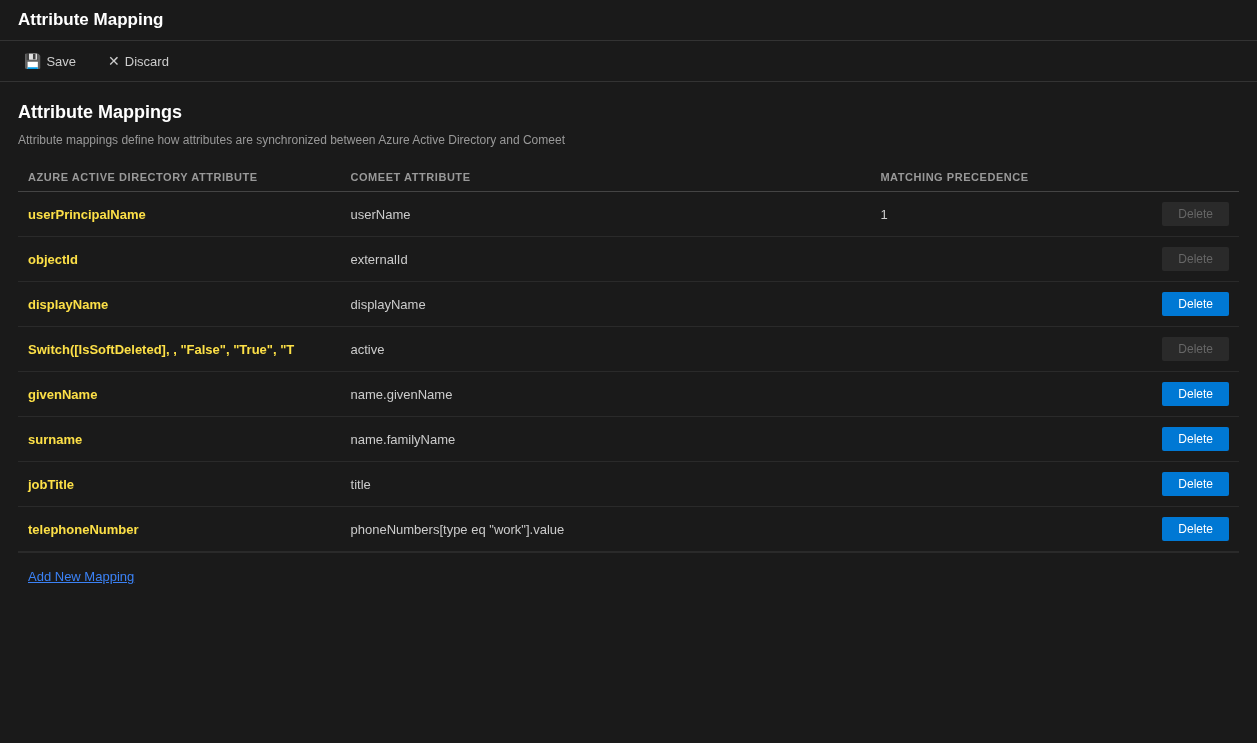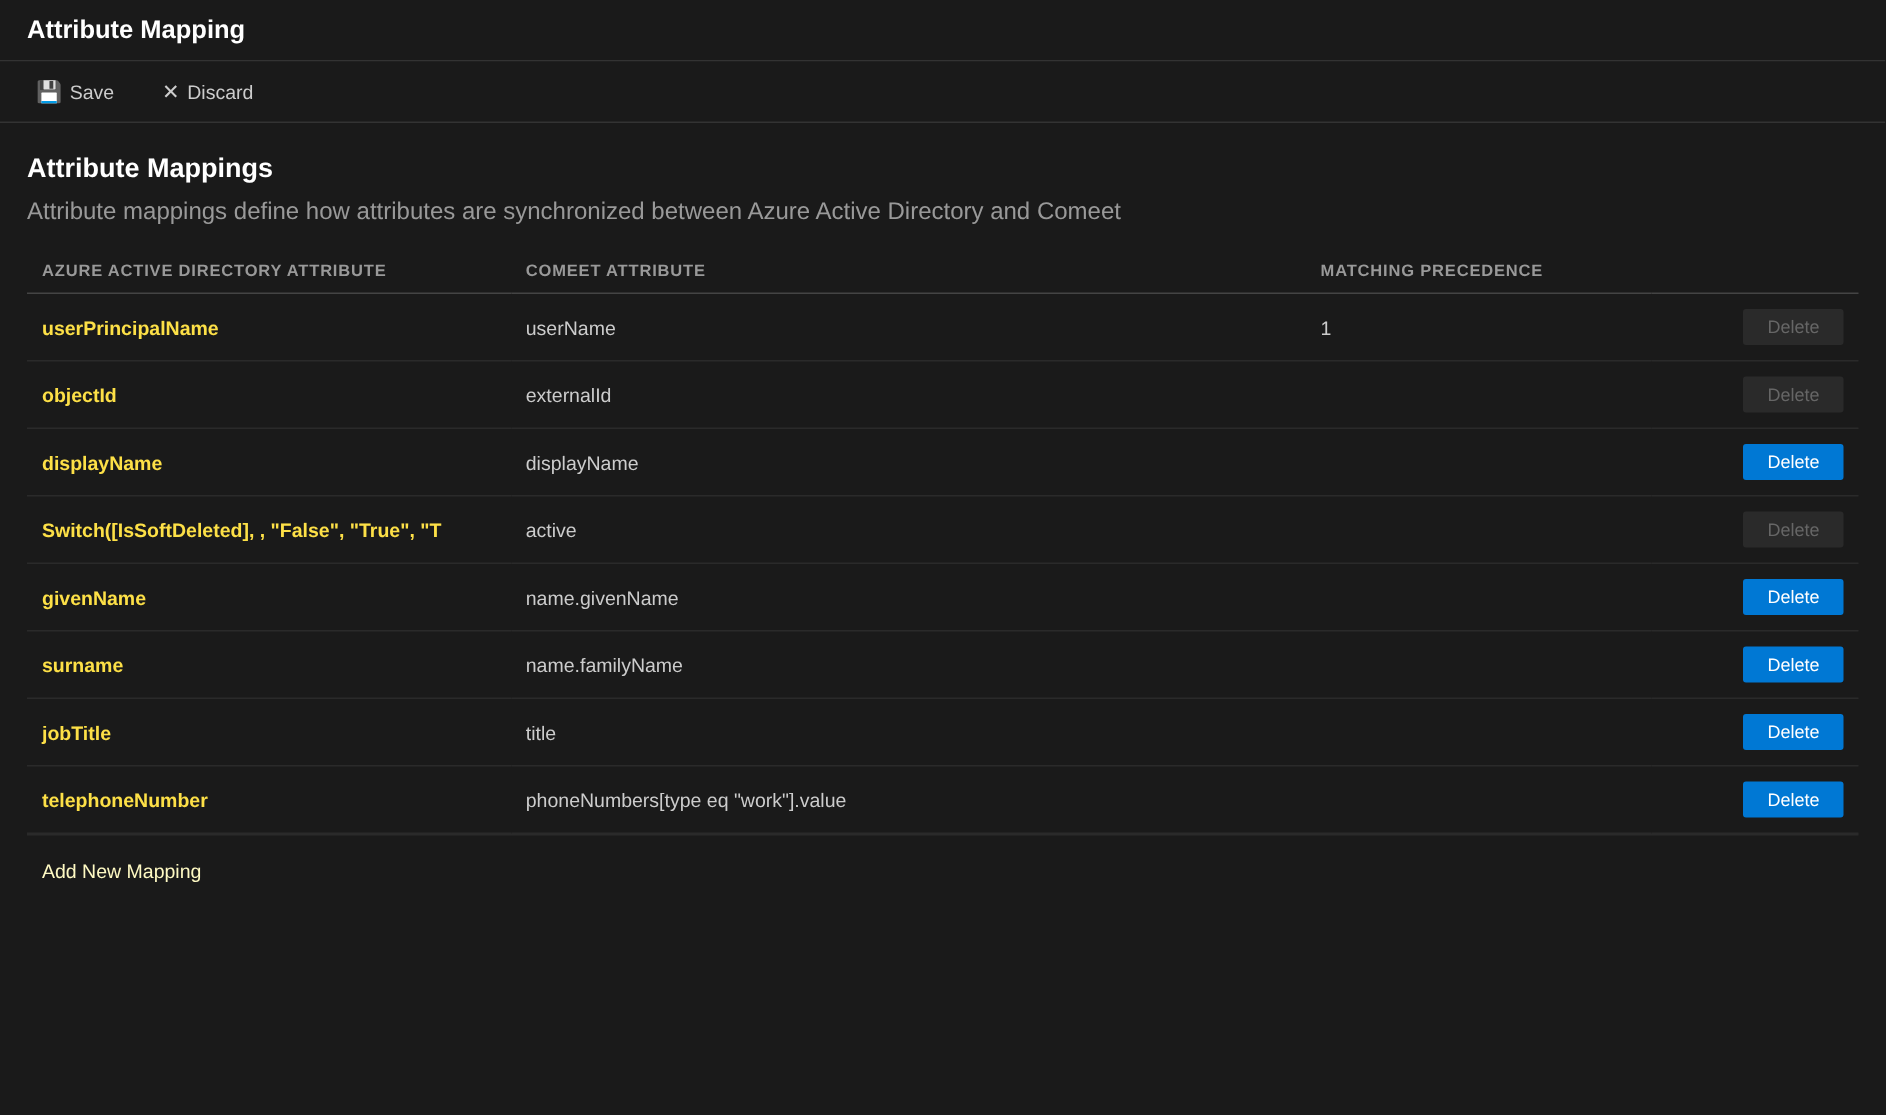--- a/index.html
+++ b/index.html
@@ -47,21 +47,21 @@
       padding: 20px 18px 10px 18px;
     }
     .section-title {
       color: #fff;
       font-size: 18px;
       font-weight: 600;
       margin-bottom: 10px;
     }
     .section-desc {
       color: #999;
-      font-size: 16px;
+      font-size: 12px;
       margin-bottom: 16px;
     }
     table {
       width: 100%;
       border-collapse: collapse;
     }
     thead tr {
       border-bottom: 1px solid #444;
     }
     thead th {
@@ -103,24 +103,25 @@
       font-size: 12px;
       border-radius: 2px;
     }
     .add-new-row {
       padding: 12px 10px;
       border-top: 1px solid #2a2a2a;
     }
     .add-new-btn {
       background: transparent;
       border: none;
-      color: #fef9c3;
+      color: #3b82f6;
       font-size: 13px;
       cursor: pointer;
       padding: 4px 0;
+      text-decoration: underline;
     }
     .col-azure { width: 280px; }
     .col-comeet { width: 460px; }
     .col-matching { width: 200px; }
     .col-action { width: 120px; text-align: right; }
   </style>
 </head>
 <body>
 
 <div class="title-bar">

